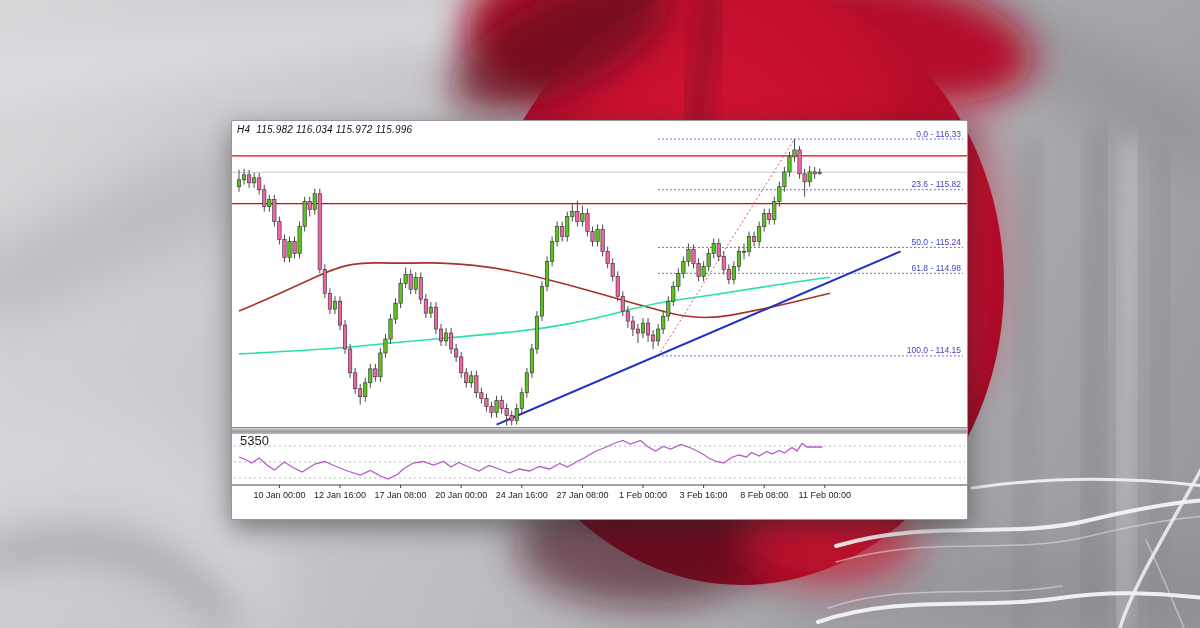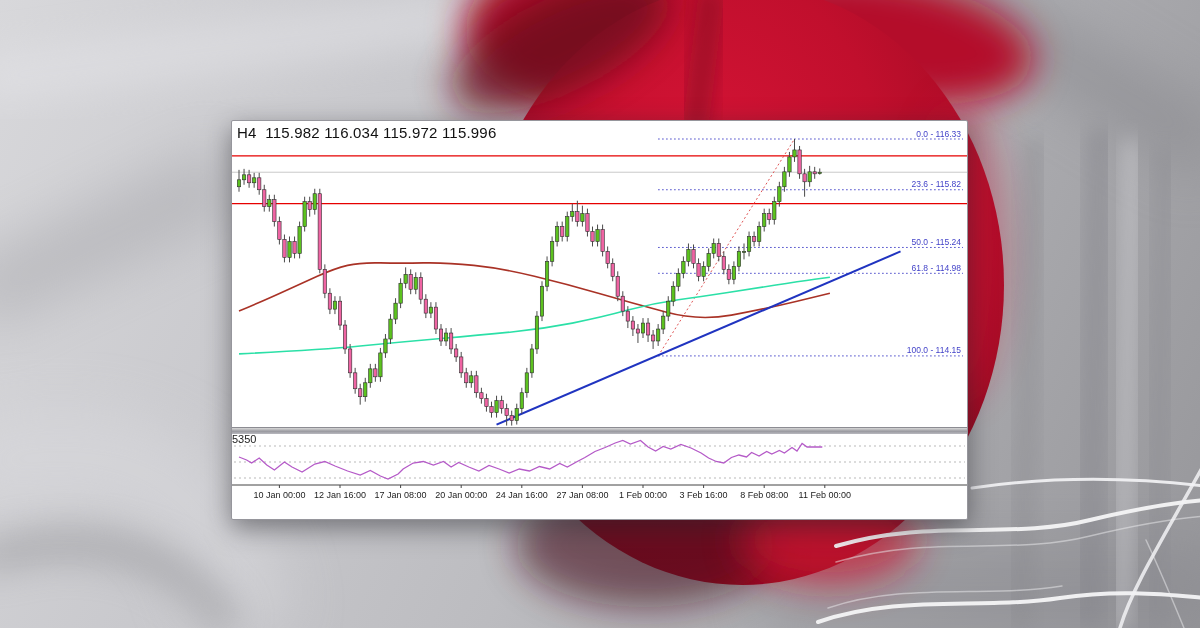--- a/index.html
+++ b/index.html
@@ -9,30 +9,30 @@
     font-family:"Liberation Sans", sans-serif;
   }
   .bg-svg{position:absolute;left:0;top:0;}
   .chart-window{
     position:absolute;left:231px;top:120px;width:735px;height:398px;
     background:#ffffff;border:1px solid #96969c;border-radius:2px;
     box-shadow:0 8px 26px rgba(35,35,42,.5);
   }
   .chart-window svg{position:absolute;left:0;top:0;}
   .ohlc-header{
-    position:absolute;left:5px;top:3px;font-size:15px;color:#111;
-    letter-spacing:.2px;white-space:pre;z-index:5;
+    position:absolute;left:5px;top:3px;font-size:10px;color:#111;
+    letter-spacing:.2px;white-space:pre;z-index:5;font-style:italic;
   }
   .pane-separator{
     position:absolute;left:0;top:306px;width:735px;height:6px;
     background:linear-gradient(#d8d8d8,#9a9aa0 55%,#b9b9bf);
     border-top:1px solid #8c8c92;z-index:4;
   }
   .indicator-label{
-    position:absolute;left:0;top:312px;font-size:11px;color:#222;z-index:5;
+    position:absolute;left:8px;top:312px;font-size:13px;color:#222;z-index:5;
   }
 </style>
 </head>
 <body>
 
 <div class="stage">
 
   <svg class="bg-svg" width="1200" height="628" aria-hidden="true">
     <defs>
       <radialGradient id="rg" cx="42%" cy="32%" r="78%">

